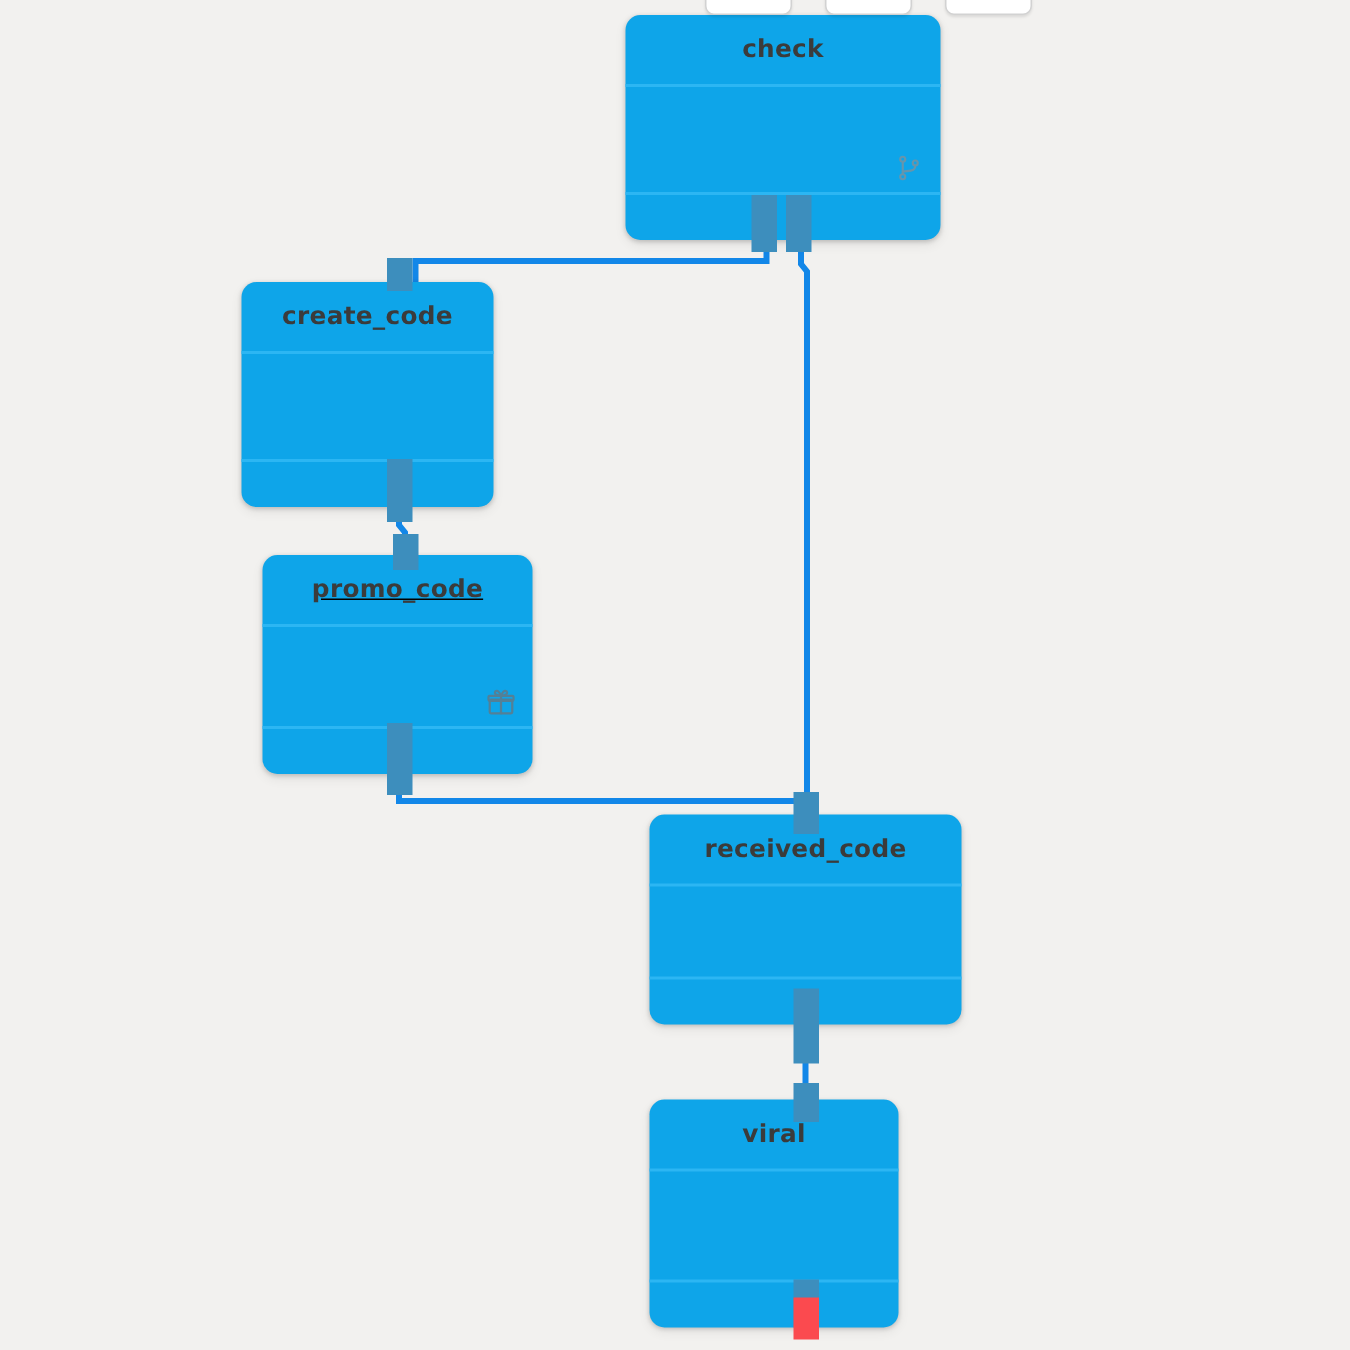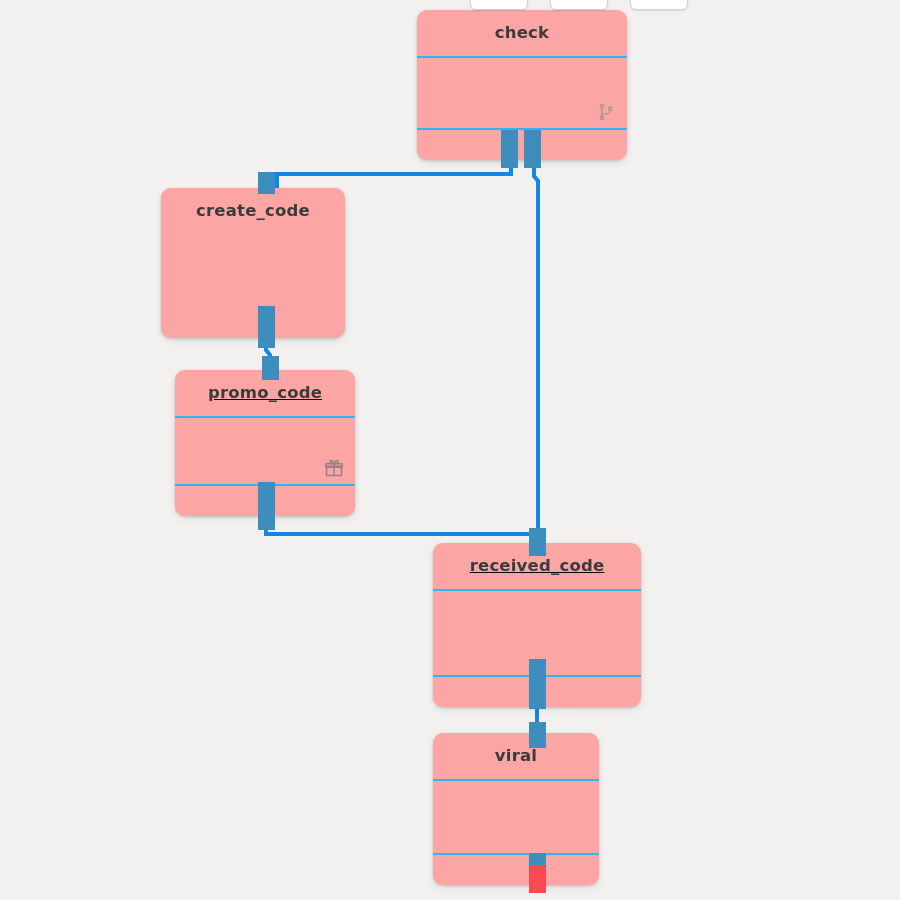--- a/index.html
+++ b/index.html
@@ -49,21 +49,21 @@
     top: 0;
     width: 900px;
     height: 900px;
     z-index: 5;
     pointer-events: none;
   }
 
   
   .node {
     position: absolute;
-    background: #fca5a5;
+    background: #0ea5e9;
     border-radius: 10px;
     box-shadow: 0 1px 3px rgba(0,0,0,0.17), 0 3px 8px rgba(0,0,0,0.07);
     z-index: 10;
     display: flex;
     flex-direction: column;
     overflow: visible;
   }
   .node-title {
     height: 46px;
     line-height: 46px;
@@ -138,21 +138,21 @@
           <circle cx="17" cy="8" r="2"></circle>
           <path d="M7 7 L7 17"></path>
           <path d="M17 10 C17 15 12 14 7 15"></path>
         </svg>
       </span>
     </div>
     <div class="node-rule"></div>
     <div class="node-footer"></div>
   </div>
 
-  <div class="node" style="left:161px; top:188px; width:184px; height:150px;align-items:center;">
+  <div class="node" style="left:161px; top:188px; width:168px; height:150px;">
     <div class="node-title">create_code</div>
     <div class="node-rule"></div>
     <div class="node-body"></div>
     <div class="node-rule"></div>
     <div class="node-footer"></div>
   </div>
 
   <div class="node" style="left:175px; top:370px; width:180px; height:146px;text-decoration:underline;">
     <div class="node-title">promo_code</div>
     <div class="node-rule"></div>
@@ -164,21 +164,21 @@
           <path d="M12 7 L12 21"></path>
           <path d="M12 7 C12 7 9.5 7 8 6 C6.5 5 7 3 8.6 3 C10.4 3 12 7 12 7 Z"></path>
           <path d="M12 7 C12 7 14.5 7 16 6 C17.5 5 17 3 15.4 3 C13.6 3 12 7 12 7 Z"></path>
         </svg>
       </span>
     </div>
     <div class="node-rule"></div>
     <div class="node-footer"></div>
   </div>
 
-  <div class="node" style="left:433px; top:543px; width:208px; height:164px;text-decoration:underline;">
+  <div class="node" style="left:433px; top:543px; width:208px; height:140px;">
     <div class="node-title">received_code</div>
     <div class="node-rule"></div>
     <div class="node-body"></div>
     <div class="node-rule"></div>
     <div class="node-footer"></div>
   </div>
 
   <div class="node" style="left:433px; top:733px; width:166px; height:152px;">
     <div class="node-title">viral</div>
     <div class="node-rule"></div>

